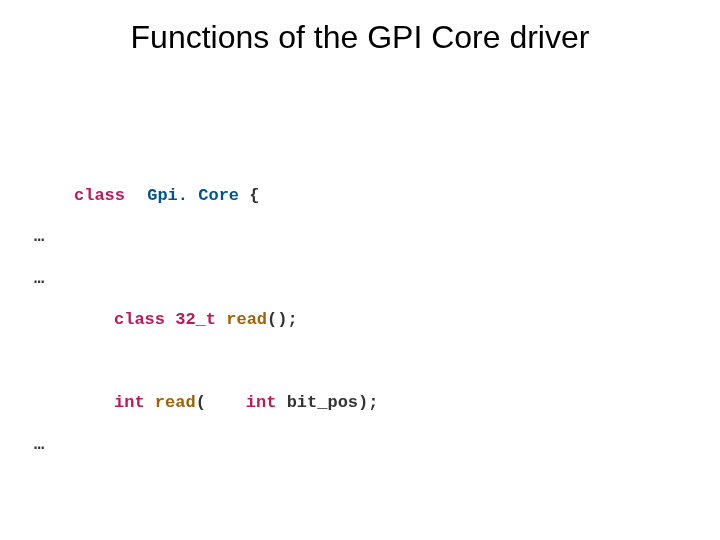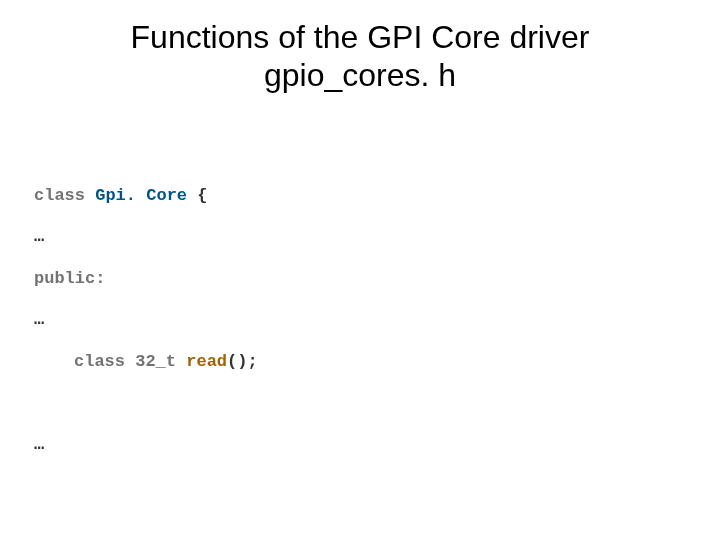--- a/index.html
+++ b/index.html
@@ -28,43 +28,42 @@
   .code-block {
     position: absolute;
     top: 165px;
     left: 34px;
     font-family: Consolas, "Courier New", monospace;
     font-size: 17px;
     line-height: 1.22;
     white-space: pre;
     font-weight: bold;
   }
-  .kw   { color: #737373; } 
-  .cls  { color: #005588; } 
+  .kw   { color: #be185d; margin-left: 40px; } 
+  .cls  { color: #005588; margin-left: 12px; } 
   .fn   { color: #a16207; } 
   .id   { color: #333333; } 
   .punc { color: #333333; }
   .line { display: block; }
   .indent { padding-left: 40px; display: inline-block; }
 </style>
 </head>
 <body>
 
 <div class="slide">
 
   <div class="title-block">
     <div>Functions of the GPI Core driver</div>
-    <div>gpio_cores. h</div>
   </div>
 
   <div class="code-block">
 <span class="line"><span class="kw">class</span> <span class="cls">Gpi. Core</span><span class="punc"> {</span></span>
 <span class="line id">…</span>
-<span class="line kw">public:</span>
 <span class="line id">…</span>
 <span class="line"><span class="indent"><span class="kw">class 32_t</span><span class="fn"> read</span><span class="punc">();</span></span></span>
 <span class="line"> </span>
+<span class="line"><span class="indent"><span class="kw">int</span><span class="fn"> read</span><span class="punc">(</span><span class="kw">int</span><span class="id"> bit_pos</span><span class="punc">);</span></span></span>
 <span class="line id">…</span>
 
 
   </div>
 
 </div>
 
 </body></html>

